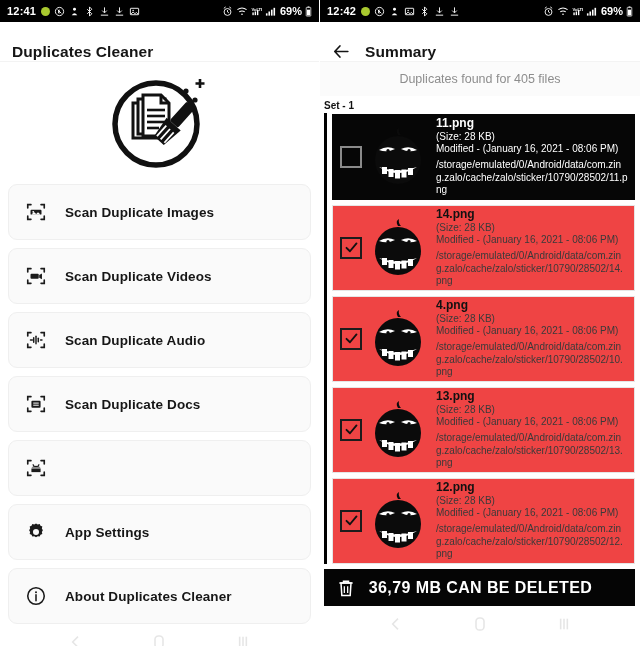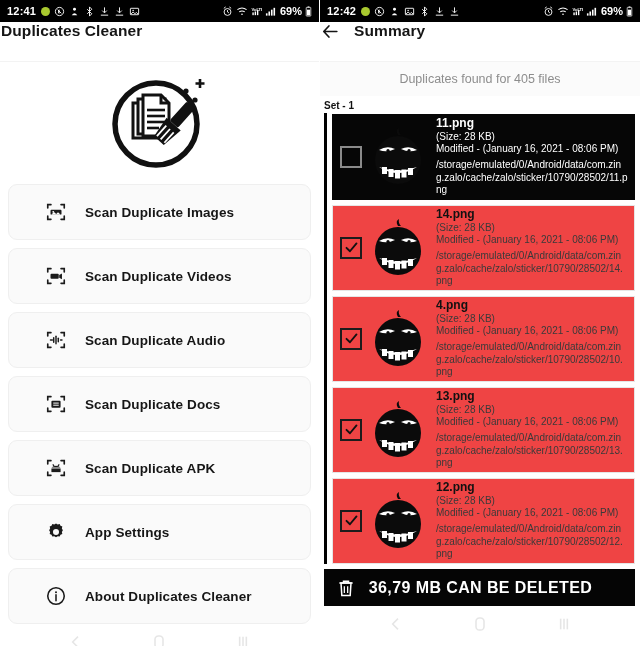--- a/index.html
+++ b/index.html
@@ -22,39 +22,39 @@
   .sb-clock { margin-right: 5px; letter-spacing: 0.2px; }
   .sb-left { display: flex; align-items: center; gap: 4px; }
   .sb-spacer { flex: 1 1 auto; }
   .sb-right { display: flex; align-items: center; gap: 3px; }
   .sb-ico { display: inline-block; line-height: 0; }
   .sb-battery-text { font-size: 11px; font-weight: bold; margin-left: 1px; }
   .dot-green { width: 9px; height: 9px; border-radius: 50%; background: #a9c92f; display: inline-block; }
 
   
   .appbar {
-    height: 40px; flex: 0 0 40px; display: flex; align-items: flex-start;
-    padding: 0 1px; background: #ffffff; gap: 14px;
+    height: 40px; flex: 0 0 40px; display: flex; align-items: flex-end;
+    padding: 0 12px; background: #ffffff; gap: 14px;
     border-bottom: 1px solid #f3f3f3;
   }
   .appbar-title { font-size: 15.5px; font-weight: bold; color: #151515; letter-spacing: 0.1px; }
   .back-arrow { width: 19px; height: 19px; flex: 0 0 19px; cursor: pointer; }
 
   
   .logo-wrap { height: 120px; flex: 0 0 120px; display: flex; align-items: center; justify-content: center; background:#fff; }
   .logo { position: relative; width: 120px; height: 110px; }
 
   .menu-list { flex: 1 1 auto; padding: 2px 8px 0 8px; display: flex; flex-direction: column; gap: 8px; }
   .menu-card {
     background: #fafafa;
     border: 1px solid #efefef;
     border-radius: 9px;
     height: 56px;
     display: flex; align-items: center;
-    padding-left: 36px;
+    padding-left: 16px;
     gap: 18px;
     cursor: pointer;
   }
   .menu-ico { width: 22px; height: 22px; flex: 0 0 22px; }
   .menu-label { font-size: 13.5px; font-weight: bold; color: #161616; letter-spacing: .1px; }
 
   
   .navbar {
     height: 40px; flex: 0 0 40px; background: #ffffff;
     display: flex; align-items: center; justify-content: space-around;
@@ -328,21 +328,20 @@
                 <path d="M6.5 20 H3 v-3.5"></path>
             </g>
             <path d="M7 11.5 q5-4 10 0 z" fill="#1b1b1b"></path>
             <rect x="7" y="12.5" width="10" height="4" fill="#1b1b1b"></rect>
             <g stroke="#1b1b1b" stroke-width="1.3">
                 <path d="M8.5 8 l1.4 2"></path>
                 <path d="M15.5 8 l-1.4 2"></path>
               </g>
           </svg>
         </span>
-        <span class="menu-label">Scan Duplicate APK</span>
       </div>
 
       <div class="menu-card">
         <span class="menu-ico">
           <svg width="22" height="22" viewBox="0 0 24 24">
             <path d="M12 2.6 l1.9 1.1 2.1-.5 .9 2 2 .9 -.5 2.1 1.1 1.9 -1.1 1.9 .5 2.1 -2 .9 -.9 2 -2.1-.5 -1.9 1.1 -1.9-1.1 -2.1 .5 -.9-2 -2-.9 .5-2.1 -1.1-1.9 1.1-1.9 -.5-2.1 2-.9 .9-2 2.1 .5 z" fill="#1b1b1b"></path>
             <circle cx="12" cy="12" r="3.3" fill="#fafafa"></circle>
           </svg>
         </span>
         <span class="menu-label">App Settings</span>

